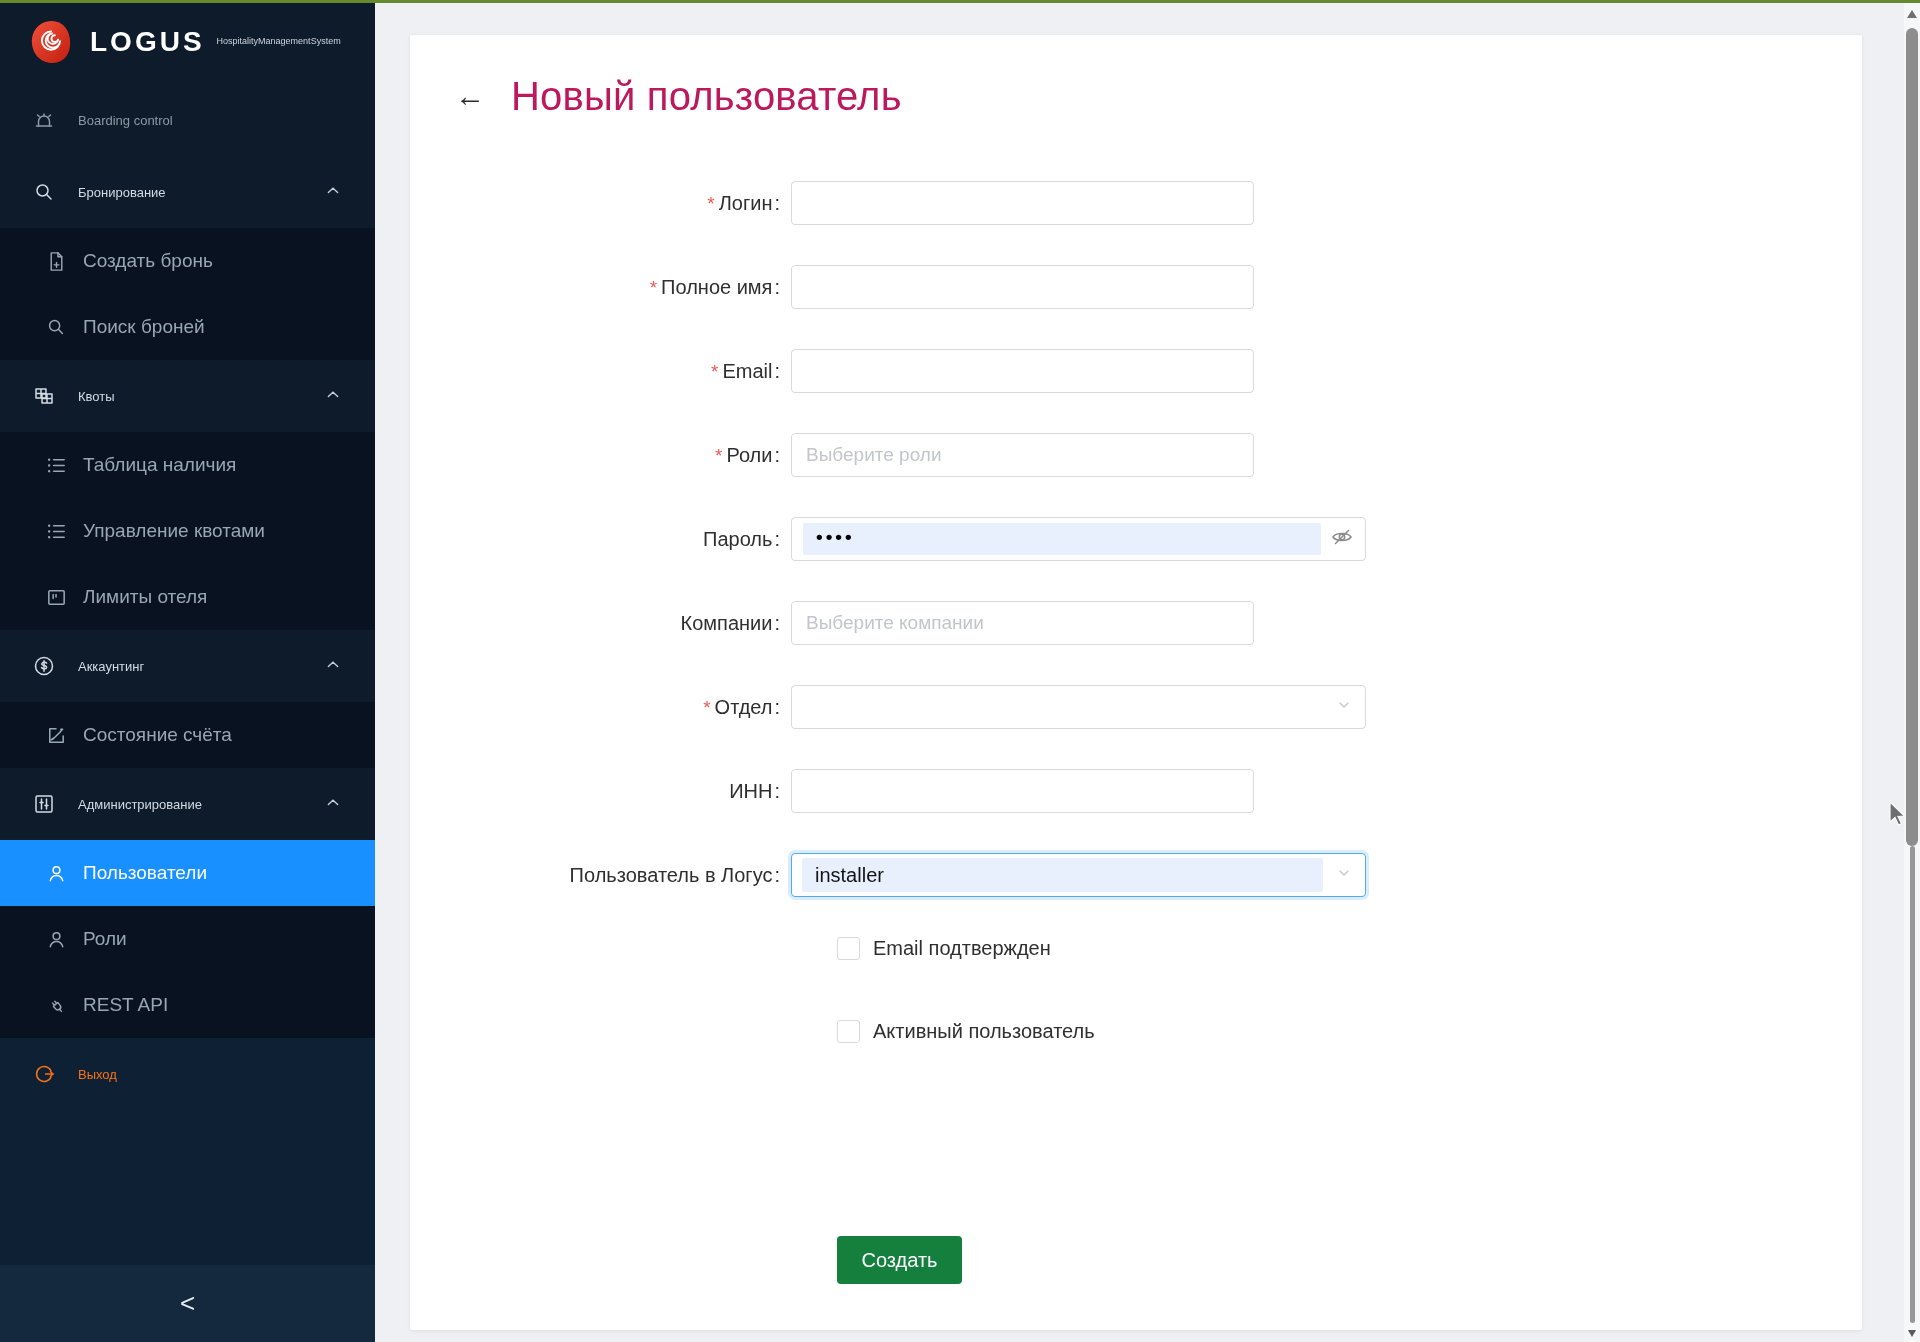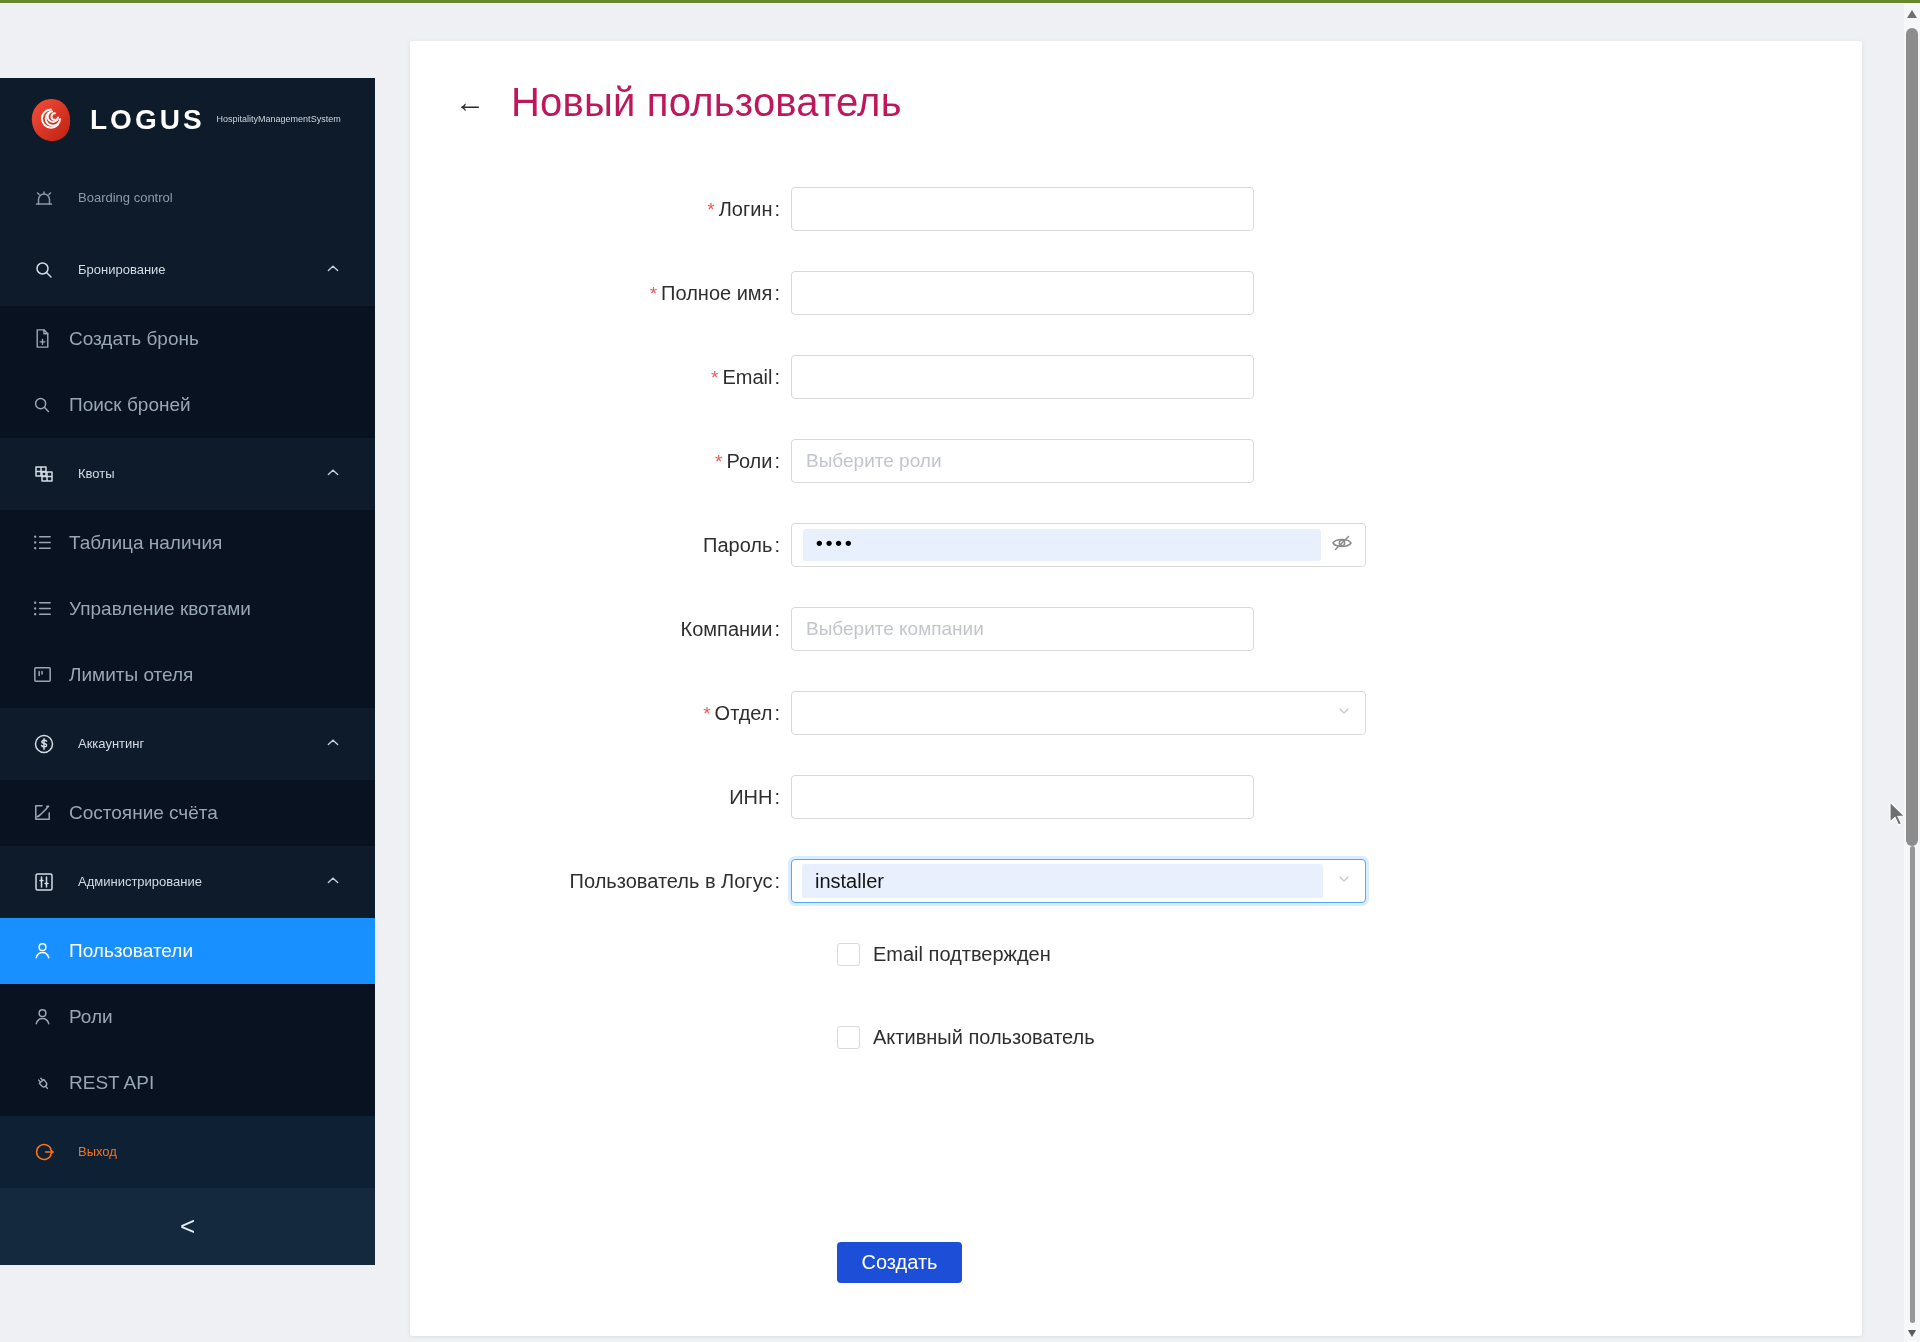--- a/index.html
+++ b/index.html
@@ -3,38 +3,38 @@
 <meta charset="utf-8">
 <style>
   * { box-sizing: border-box; margin: 0; padding: 0; }
   html,body { width:1920px; height:1342px; overflow:hidden; }
   body {
     font-family: "Liberation Sans", "DejaVu Sans", sans-serif;
     background:#eef0f3;
     position:relative;
   }
   .topline { position:absolute; top:0; left:0; width:1920px; height:3px; background:#66892e; z-index:60; }
-  .app { display:flex; width:1920px; height:1342px;align-items:center; }
+  .app { display:flex; width:1920px; height:1342px; }
 
   
   .sidebar { width:375px; flex-shrink:0; background:#0d1b2b; display:flex; flex-direction:column; overflow:hidden; }
   .logo-row { height:84px; display:flex; align-items:center; padding-left:28px; flex-shrink:0; }
   .logo-mark { width:46px; height:46px; margin-right:16px; flex-shrink:0; }
   .brand { color:#fff; font-size:28px; font-weight:bold; letter-spacing:3px; margin-right:12px; }
   .tagline { display:flex; flex-direction:row; color:#cdd5dd; font-size:9px; line-height:1.25; }
 
   .nav { flex:1; display:flex; flex-direction:column; }
   .nav-item { height:72px; display:flex; align-items:center; padding-left:31px; font-size:13px;
               color:#d3dbe3; cursor:pointer; position:relative; flex-shrink:0; }
   .nav-item .icon { width:26px; height:26px; display:flex; align-items:center; justify-content:center; margin-right:21px; flex-shrink:0; }
   .nav-item .icon svg { display:block; }
   .nav-item.dim { color:#8d99a6; }
   .nav-item.mid { color:#b9c3ce; }
   .sub-wrap { background:#081220; }
-  .nav-item.sub { height:66px; padding-left:29px; font-size:19px; color:#99a6b3; }
+  .nav-item.sub { height:66px; padding-left:43px; font-size:19px; color:#99a6b3; }
   .nav-item.sub .icon { margin-right:14px; }
   .nav-item.active { background:#1890ff; color:#ffffff; }
   .chev-up { position:absolute; right:34px; top:50%; transform:translateY(-50%); color:#c6cfd8; }
   .exit-region { background:#0e2033; flex:1; }
   .exit-region .nav-item { color:#f97316; }
   .collapse-bar { height:77px; background:#14283e; display:flex; align-items:center; justify-content:center;
                   color:#e8edf2; font-size:26px; font-weight:300; cursor:pointer; flex-shrink:0; }
 
   
   .main { flex:1; padding:35px 0 0 35px; }
@@ -65,21 +65,21 @@
   .sel-box.focused { border-color:#55a9f3; box-shadow:0 0 0 3px rgba(24,144,255,0.16); }
   .sel-box.focused .autofill { left:10px; right:42px; top:4px; bottom:4px; }
   .sel-value { font-size:20px; color:#141414; }
 
   .cb-row { display:flex; align-items:center; margin-left:382px; margin-bottom:60px;margin-top:40px; }
   .cb-row.first { margin-top:12px; }
   .checkbox { width:23px; height:23px; border:1px solid #d9d9d9; border-radius:3px; background:#fff;
               margin-right:13px; cursor:pointer; flex-shrink:0; }
   .cb-label { font-size:20px; color:#2f2f2f; }
 
-  .submit-btn { margin-left:382px; margin-top:133px; width:125px; height:41px; background:#1d4ed8;
+  .submit-btn { margin-left:382px; margin-top:133px; width:125px; height:48px; background:#15803d;
                 color:#fff; border:none; border-radius:4px; font-size:20px; cursor:pointer;
                 font-family:"Liberation Sans","DejaVu Sans",sans-serif; }
 
   
   .vscroll { position:absolute; right:0; top:3px; width:16px; height:1339px; background:#f6f7f8; z-index:55; }
   .scroll-arrow-up { position:absolute; top:7px; left:3px; width:0; height:0;
       border-left:5px solid transparent; border-right:5px solid transparent; border-bottom:8px solid #6f6f6f; }
   .scroll-thumb { position:absolute; top:25px; left:2px; width:12px; height:818px; background:#8d8d8d; border-radius:6px; }
   .scroll-tail { position:absolute; top:843px; left:6px; width:5px; height:477px; background:#979797; border-radius:3px; }
   .scroll-arrow-down { position:absolute; bottom:5px; left:4px; width:0; height:0;

